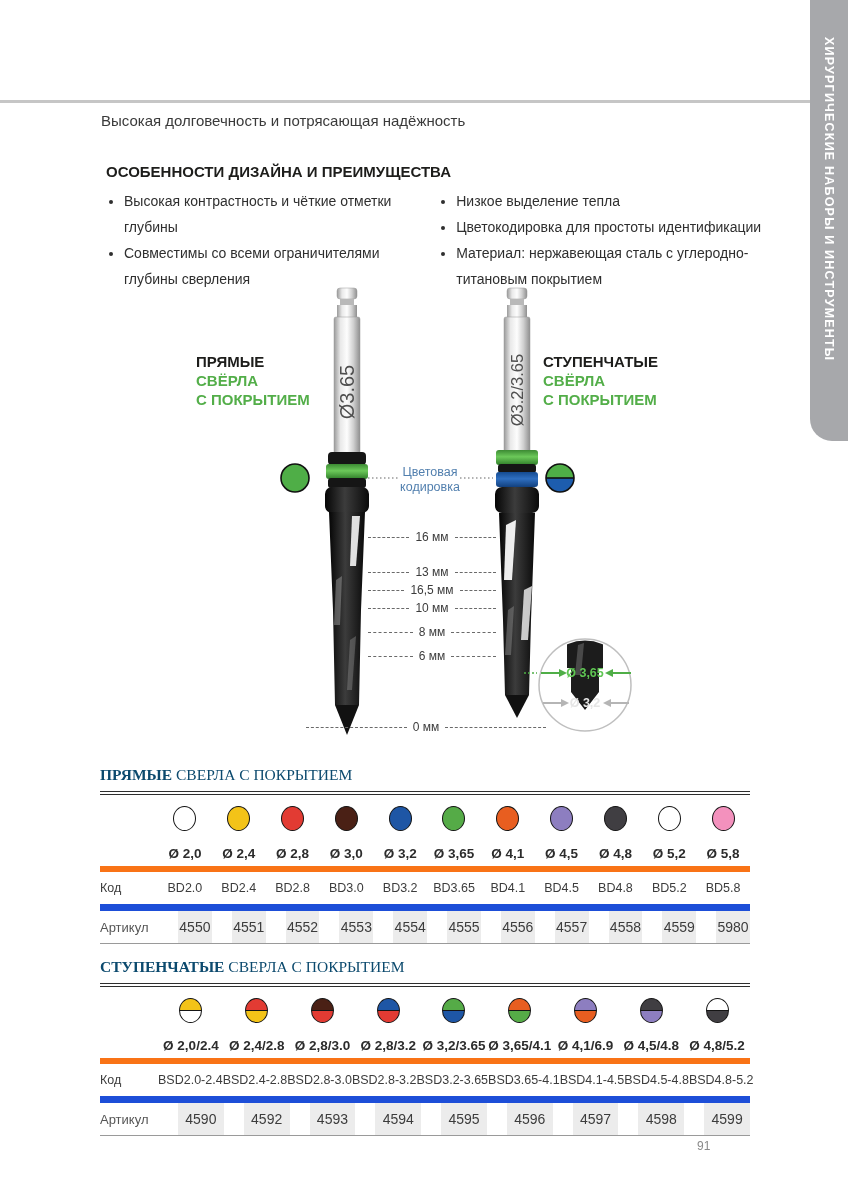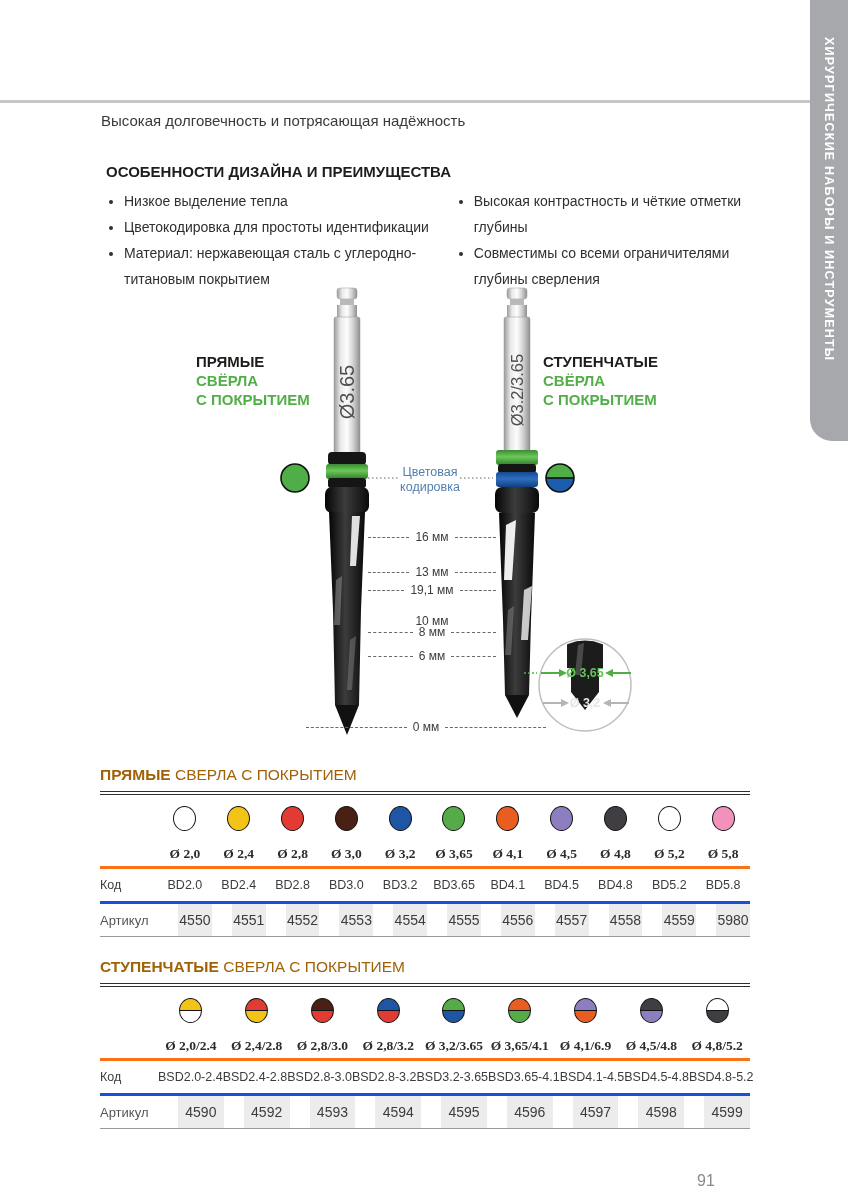--- a/index.html
+++ b/index.html
@@ -39,62 +39,62 @@
   .depth-row{position:absolute;left:368px;width:128px;height:18px;display:flex;align-items:center;z-index:3;}
   .depth-row.wide{left:306px;width:240px;}
   .depth-row .dash{flex:1;border-top:1.3px dashed #6a6a6a;height:0;}
   .depth-label{font-size:12px;color:#3c3c3c;margin:0 6px;white-space:nowrap;}
   svg text{font-family:"Liberation Sans", sans-serif;}
 
   
   .spec-table{position:absolute;left:100px;width:650px;}
   .spec-table.t0{top:766px;}
   .spec-table.t1{top:958px;}
-  .table-title{font-size:15.5px;font-weight:400;color:#a16207;margin:0 0 7px 0;}
+  .table-title{font-size:15.5px;font-weight:400;color:#0c4a6e;margin:0 0 7px 0;font-family:Liberation Serif, serif;}
   .table-title b{font-weight:700;}
   .double-rule{height:2px;border-top:1.5px solid #2e2e2e;border-bottom:1px solid #2e2e2e;}
   .trow{display:grid;align-items:center;}
   .dots-row{height:46px;}
-  .diam-row{height:25px;border-bottom:3px solid #f97316;font-family:Liberation Serif, serif;}
-  .code-row{height:32px;border-bottom:3px solid #1d4ed8;}
+  .diam-row{height:25px;border-bottom:6px solid #f97316;}
+  .code-row{height:32px;border-bottom:7px solid #1d4ed8;}
   .article-row{height:32px;border-bottom:1px solid #9a9a9a;}
   .cell{text-align:center;}
   .row-label{text-align:left;font-size:13px;color:#555;}
   .diam{font-size:13.5px;font-weight:700;color:#2c2c2c;white-space:nowrap;}
   .code-row .cell{font-size:12.5px;color:#3c3c3c;white-space:nowrap;}
   .article-row{font-size:14px;color:#3c3c3c;}
   .article-row .val{background:#ececec;height:100%;display:flex;align-items:center;justify-content:center;margin-left:20px;}
   .dots-row .cell{display:flex;justify-content:center;}
   .dot{width:23px;height:25px;border-radius:50%;border:1.5px solid #141414;box-sizing:border-box;}
 
-  .page-number{position:absolute;left:697px;top:1172px;font-size:16px;color:#8a8a8a;}
+  .page-number{position:absolute;left:697px;top:1139px;font-size:12px;color:#8a8a8a;}
 </style>
 </head>
 <body>
 
 <div class="page">
 
   <div class="side-tab">
     <span>ХИРУРГИЧЕСКИЕ НАБОРЫ И ИНСТРУМЕНТЫ</span>
   </div>
 
   <div class="title-rule"></div>
   <div class="subtitle">Высокая долговечность и потрясающая надёжность</div>
 
   <div class="features">
     <div class="features-heading">ОСОБЕННОСТИ ДИЗАЙНА И ПРЕИМУЩЕСТВА</div>
     <div class="features-cols">
+      <ul id="features-right">
+          <li class="feature-item">Высокая контрастность и чёткие отметки глубины</li>
+          <li class="feature-item">Совместимы со всеми ограничителями глубины сверления</li>
+        </ul>
       <ul id="features-left">
           <li class="feature-item">Низкое выделение тепла</li>
           <li class="feature-item">Цветокодировка для простоты идентификации</li>
           <li class="feature-item">Материал: нержавеющая сталь с углеродно-титановым покрытием</li>
-        </ul>
-      <ul id="features-right">
-          <li class="feature-item">Высокая контрастность и чёткие отметки глубины</li>
-          <li class="feature-item">Совместимы со всеми ограничителями глубины сверления</li>
         </ul>
     </div>
   </div>
 
   <div class="illustration">
 
     <div class="drill-label left">
       <div class="dl-black">ПРЯМЫЕ</div>
       <div class="dl-green">СВЁРЛА</div>
       <div class="dl-green">С ПОКРЫТИЕМ</div>
@@ -208,24 +208,24 @@
           <span class="depth-label">16 мм</span>
           <span class="dash"></span>
         </div>
         <div class="depth-row" style="top: 283px;">
           <span class="dash"></span>
           <span class="depth-label">13 мм</span>
           <span class="dash"></span>
         </div>
         <div class="depth-row" style="top: 301px;">
           <span class="dash"></span>
-          <span class="depth-label">19,1 мм</span>
-          <span class="dash"></span>
-        </div>
-        <div class="depth-row" style="top: 332px; flex-direction: column;">
+          <span class="depth-label">16,5 мм</span>
+          <span class="dash"></span>
+        </div>
+        <div class="depth-row" style="top: 319px;">
           <span class="dash"></span>
           <span class="depth-label">10 мм</span>
           <span class="dash"></span>
         </div>
         <div class="depth-row" style="top: 343px;">
           <span class="dash"></span>
           <span class="depth-label">8 мм</span>
           <span class="dash"></span>
         </div>
         <div class="depth-row" style="top: 367px;">

